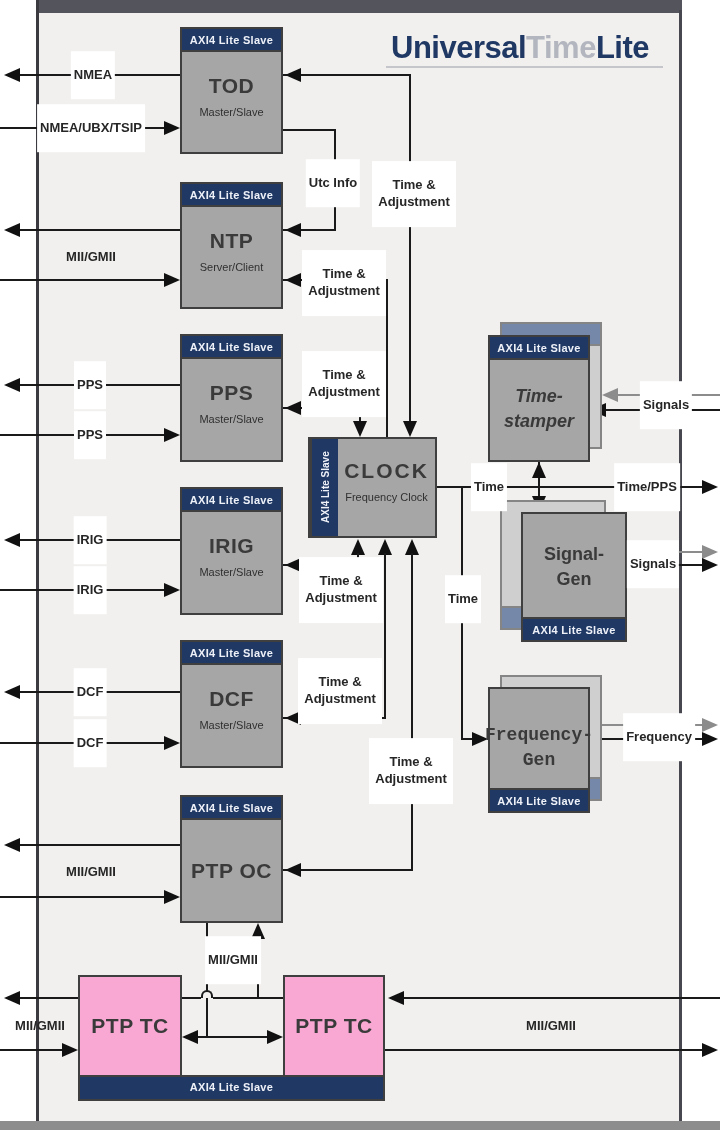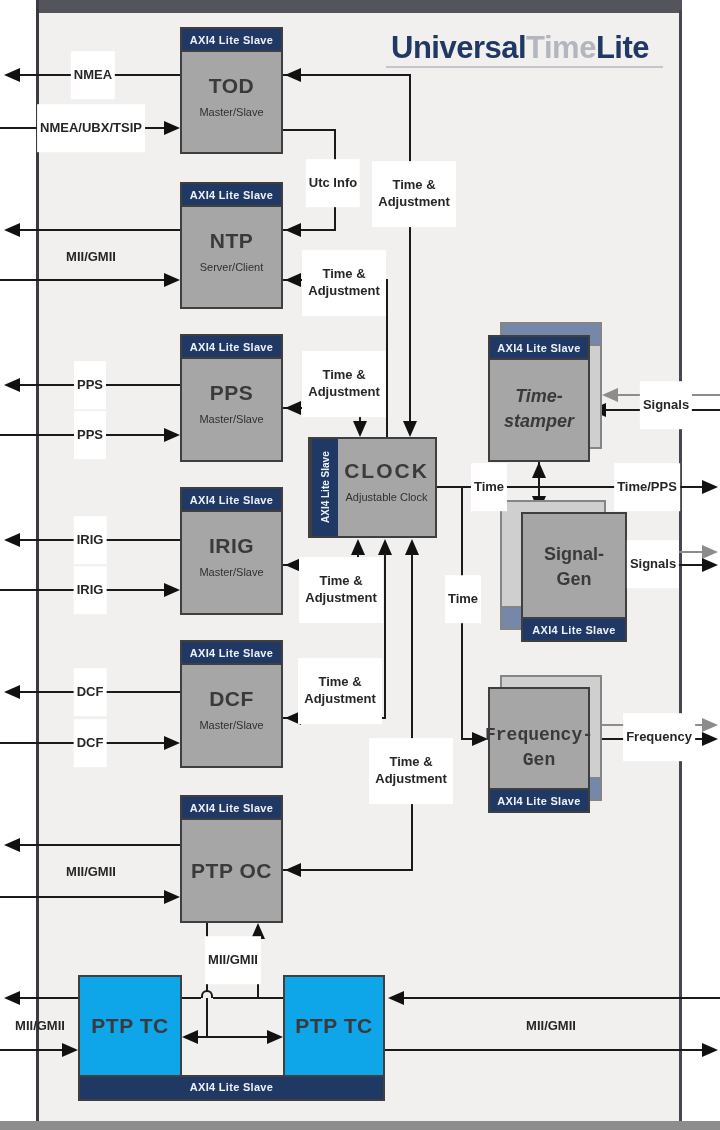--- a/index.html
+++ b/index.html
@@ -38,21 +38,21 @@
   #clock .cbody{flex:1;display:flex;flex-direction:column;align-items:center;}
   #clock .btitle{letter-spacing:2px;margin-top:20px;}
   
   .back-card{background:#cfcfcf;border:2px solid #858585;box-sizing:border-box;}
   .back-bar{position:absolute;left:-2px;width:calc(100% + 4px);height:24px;background:#7588a9;
             border:2px solid #858585;box-sizing:border-box;}
   .front{background:#a6a6a6;border:2px solid #3f3f3f;box-sizing:border-box;
          display:flex;flex-direction:column;align-items:center;}
   .gtitle{font-size:18px;font-weight:700;color:#3a3a3a;text-align:center;line-height:1.4;}
   
-  .ptptc{background:#0ea5e9;border:2px solid #3f3f3f;box-sizing:border-box;
+  .ptptc{background:#f9a8d4;border:2px solid #3f3f3f;box-sizing:border-box;
          display:flex;align-items:center;justify-content:center;}
   .ptptc .btitle{margin:0;}
   #tc-bar{left:78px;top:1075px;width:307px;height:26px;background:#1f3864;border:2px solid #3f3f3f;
           box-sizing:border-box;color:#eef1f8;font-size:11px;font-weight:600;text-align:center;
           padding-top:4px;letter-spacing:.3px;}
   
   .hl{position:absolute;height:2px;background:#1a1a1a;}
   .vl{position:absolute;width:2px;background:#1a1a1a;}
   .hl.gray,.vl.gray{background:#8c8c8c;}
   .arr{position:absolute;width:0;height:0;border-style:solid;}
@@ -229,21 +229,21 @@
 
   <div class="abs block" style="left:180px;top:795px;width:103px;height:128px;">
     <div class="bhead">AXI4 Lite Slave</div>
     <div class="btitle center-fill" style="margin-top:auto;margin-bottom:auto;">PTP OC</div>
   </div>
 
   <div class="abs" id="clock">
     <div class="sidebar">AXI4 Lite Slave</div>
     <div class="cbody">
       <div class="btitle">CLOCK</div>
-      <div class="bsub">Adjustable Clock</div>
+      <div class="bsub">Frequency Clock</div>
     </div>
   </div>
 
   <div class="abs" style="left:488px;top:322px;width:116px;height:142px;">
     <div class="abs back-card" style="left:12px;top:0;width:102px;height:127px;">
       <div class="back-bar" style="top:-2px;"></div>
     </div>
     <div class="abs front" style="left:0;top:13px;width:102px;height:127px;">
       <div class="bhead">AXI4 Lite Slave</div>
       <div class="gtitle" style="margin-top:24px;font-style:italic;">

